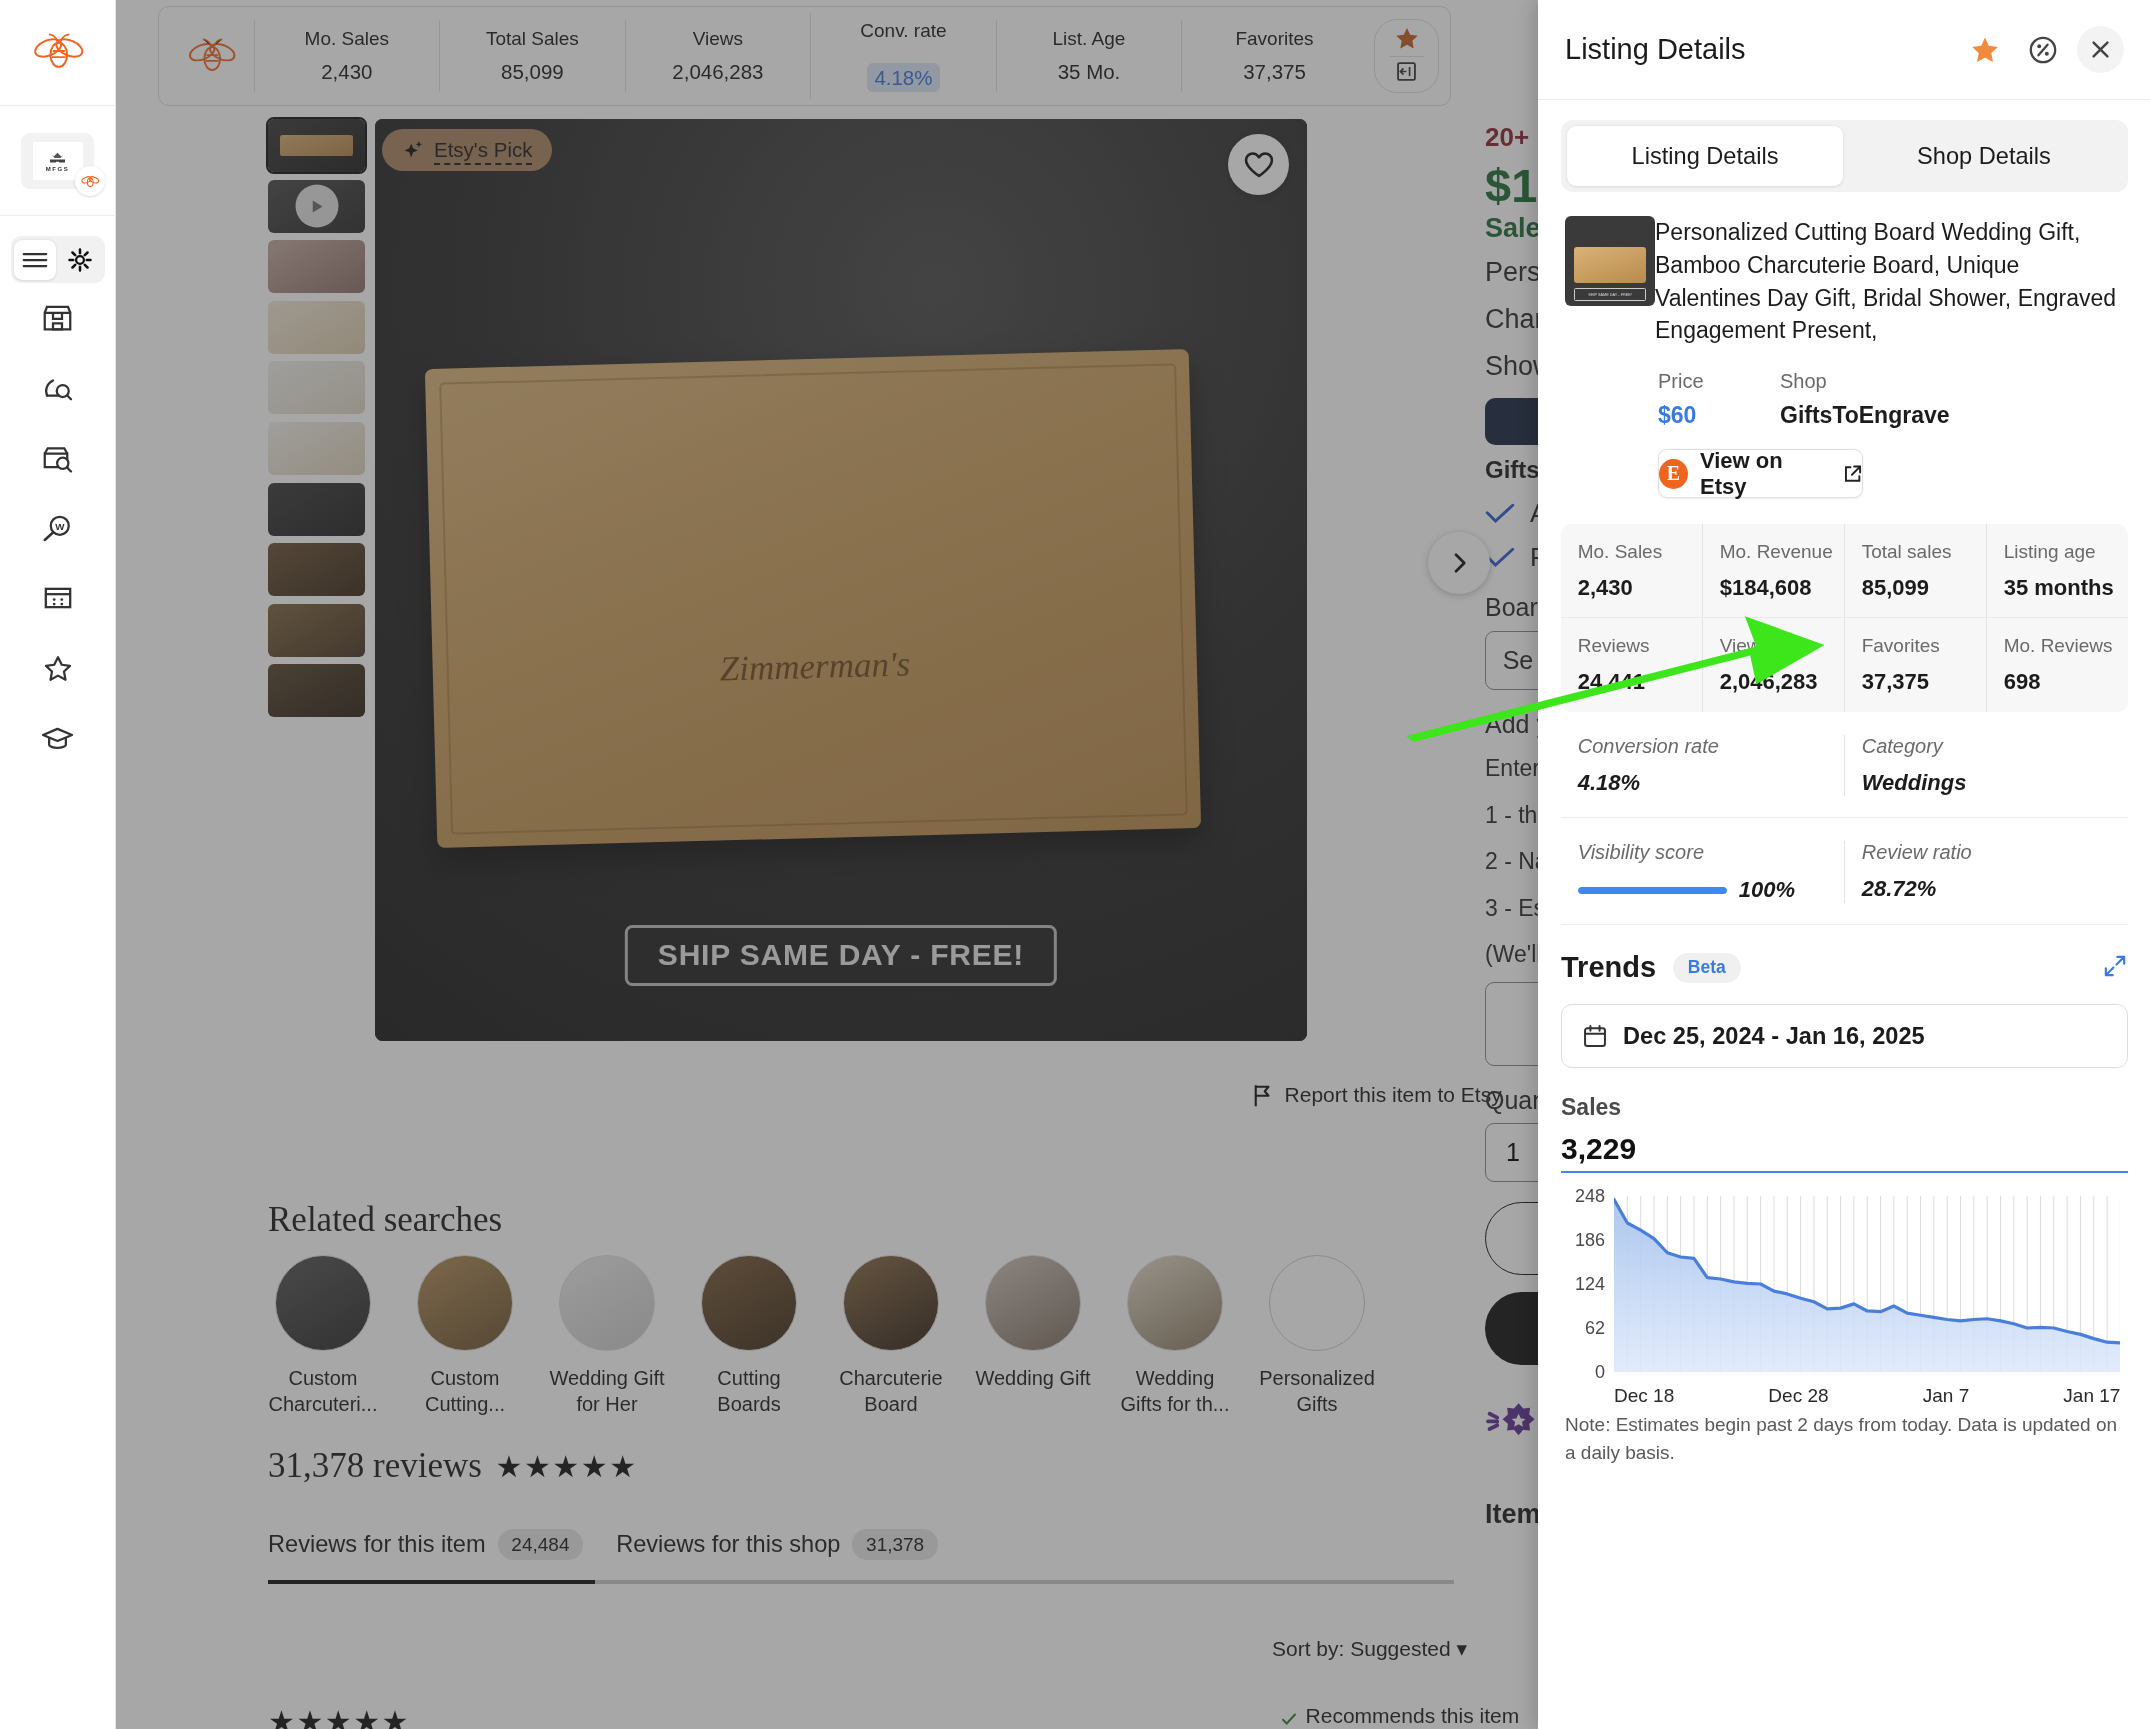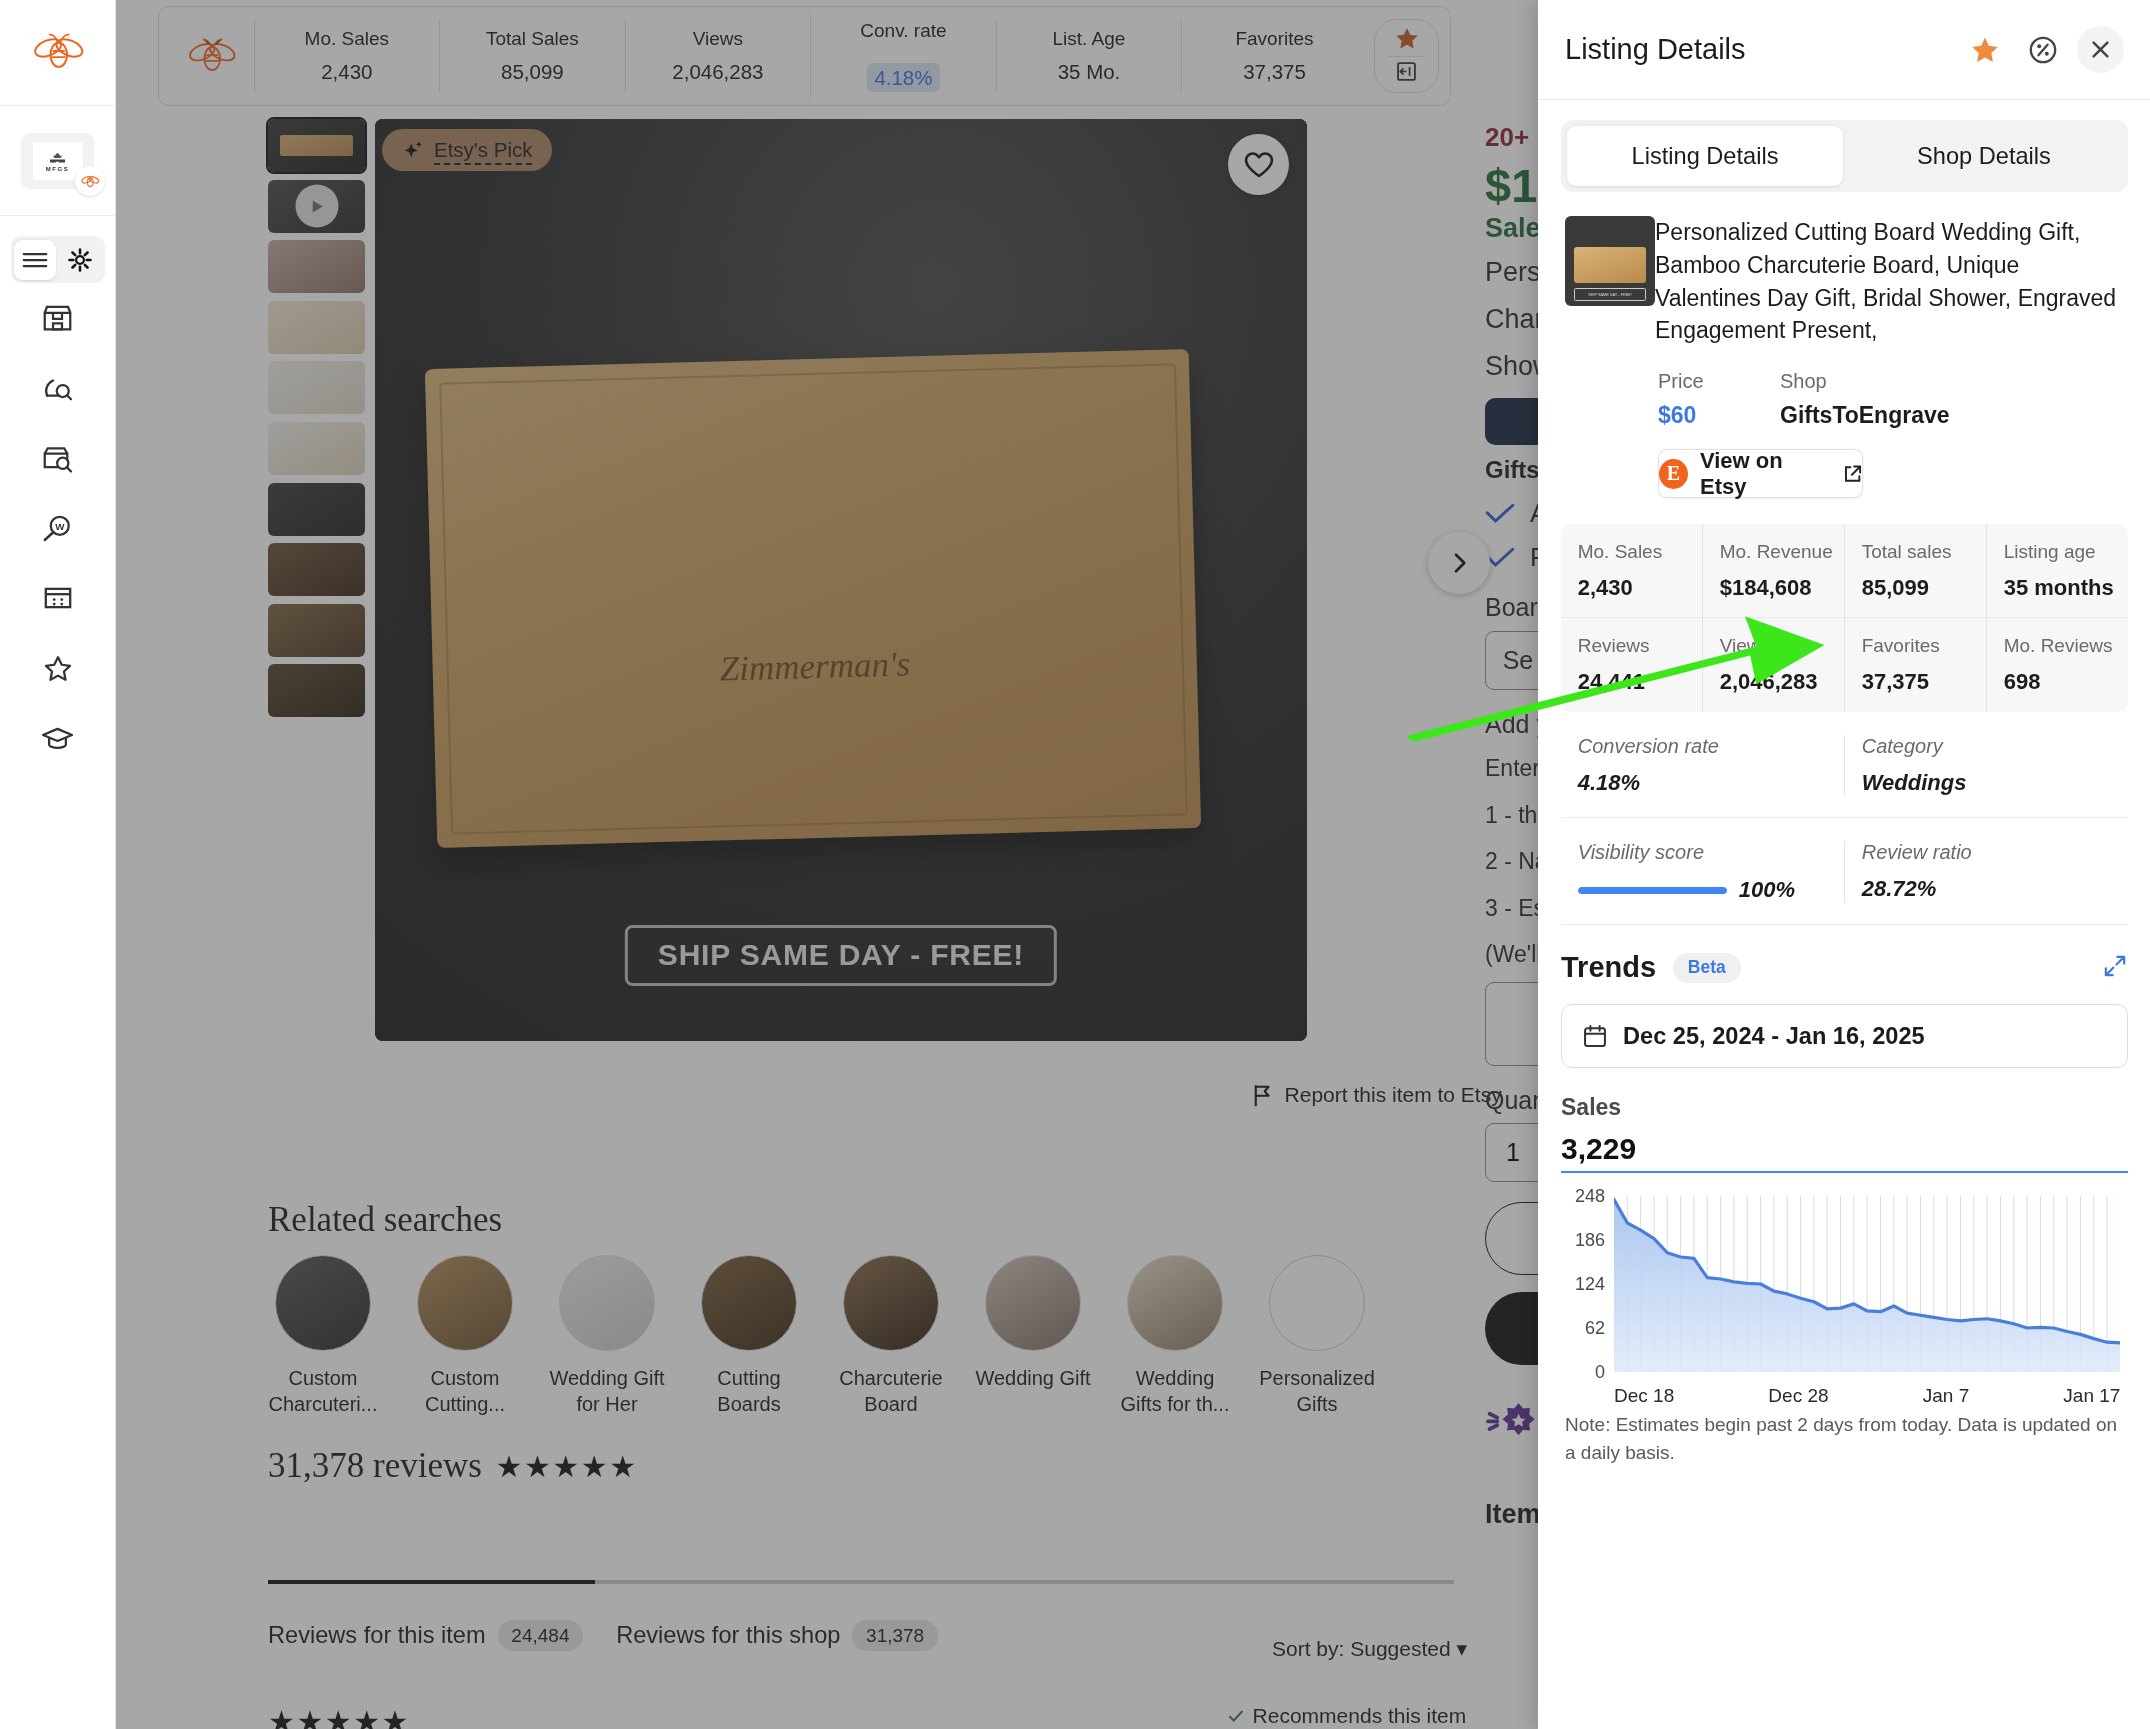--- a/index.html
+++ b/index.html
@@ -76,28 +76,28 @@
   .report { position: absolute; left: 1135px; top: 1083px; display: flex; align-items: center; gap: 10.6px; font-size: 21px; color: #1a1a1a; }
 
   .related-title { position:absolute; left: 152px; top: 1200px; font-size: 35px; color:#1c1c1c; font-family:"Liberation Serif", serif; }
   .related-row { position:absolute; left: 148px; top: 1255px; display: flex; gap: 24px; }
   .rel-item { width: 118px; text-align:center; }
   .rel-circle { width: 96px; height:96px; border-radius:50%; margin: 0 auto; overflow:hidden; background:#ddd; border:0.8px solid #ddd;}
   .rel-label { margin-top: 13.7px; font-size: 20px; line-height: 1.3; color:#1c1c1c; }
 
   .rev-title { position:absolute; left: 152px; top: 1446px; font-size: 35px; color:#1c1c1c; font-family:"Liberation Serif", serif; display:flex; align-items:center; gap:13.7px;}
   .stars { letter-spacing: 1.5px; font-size: 30px; color:#111; }
-  .rev-tabs { position:absolute; left: 152px; top: 1620px; display:flex; align-items:center; gap: 33px; }
+  .rev-tabs { position:absolute; left: 152px; top: 1529px; display:flex; align-items:center; gap: 33px; }
   .rev-tab { font-size: 23.6px; color:#1c1c1c; display:flex; align-items:center; gap:12px; }
   .pill { background: rgba(0,0,0,.10); border-radius: 15px; padding: 4.6px 13.7px; font-size: 19px; }
   .rev-underline { position:absolute; left: 152px; top: 1580px; width: 1186px; height: 3.8px; background: #c9c9c9; }
   .rev-underline .act { width: 327px; height: 3.8px; background: #111; }
   .sortby { position:absolute; left: 1156px; top: 1637px; font-size: 21px; color:#1c1c1c; }
   .rev-stars-bottom { position:absolute; left: 152px; top: 1704px; font-size: 30px; color:#111; letter-spacing:1.5px;}
-  .recommends { position:absolute; left: 1111px; top: 1704px; font-size: 21px; color:#1c1c1c; display:flex;align-items:center;gap:7.6px;}
+  .recommends { position:absolute; left: 1164px; top: 1704px; font-size: 21px; color:#1c1c1c; display:flex;align-items:flex-end;gap:7.6px;}
 
   
   .rightcol { position:absolute; left: 1369px; top: 122px; width: 251px; }
   .rc-20 { font-size: 26px; font-weight: 700; color:#8b2332; }
   .rc-price { font-size: 47px; font-weight: 700; color:#1d6a33; margin-top: 4.6px;}
   .rc-sale { font-size: 27px; font-weight:700; color:#1d6a33;}
   .rc-title { font-size: 27px; color:#2a2a2a; line-height:1.35; margin-top: 10.6px;}
   .rc-shopbtn { margin-top:13.7px; width: 144px; height:47px; background:#16243f; border-radius:10.6px; display:flex;align-items:center;justify-content:center;}
   .rc-shopname { font-size:24px; font-weight:700; color:#1c1c1c; margin-top:10.6px;}
   .rc-check { display:flex; gap:15px; align-items:center; font-size:26px; color:#2a2a2a; margin-top:13.7px;}

